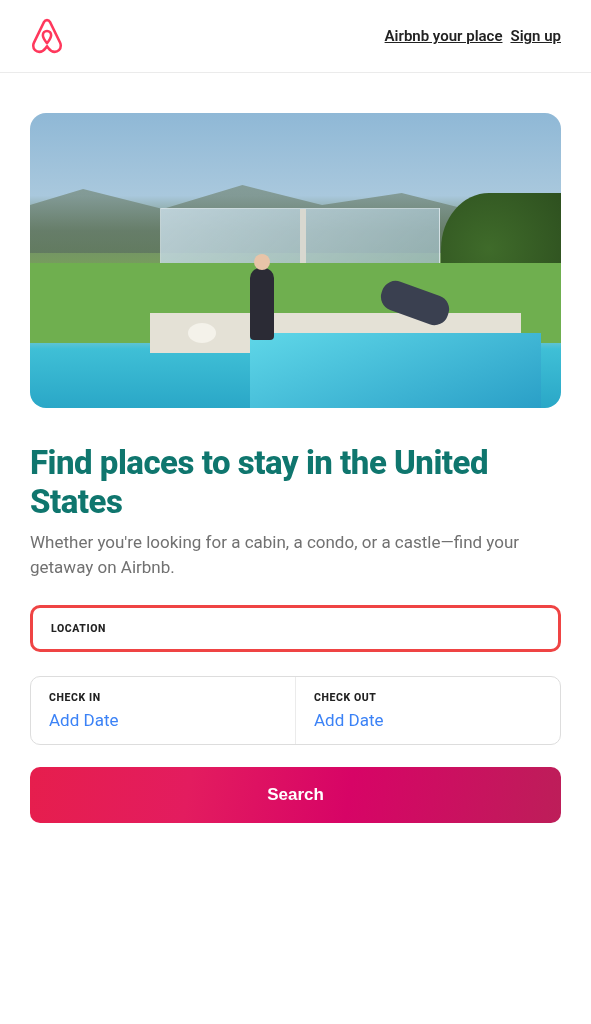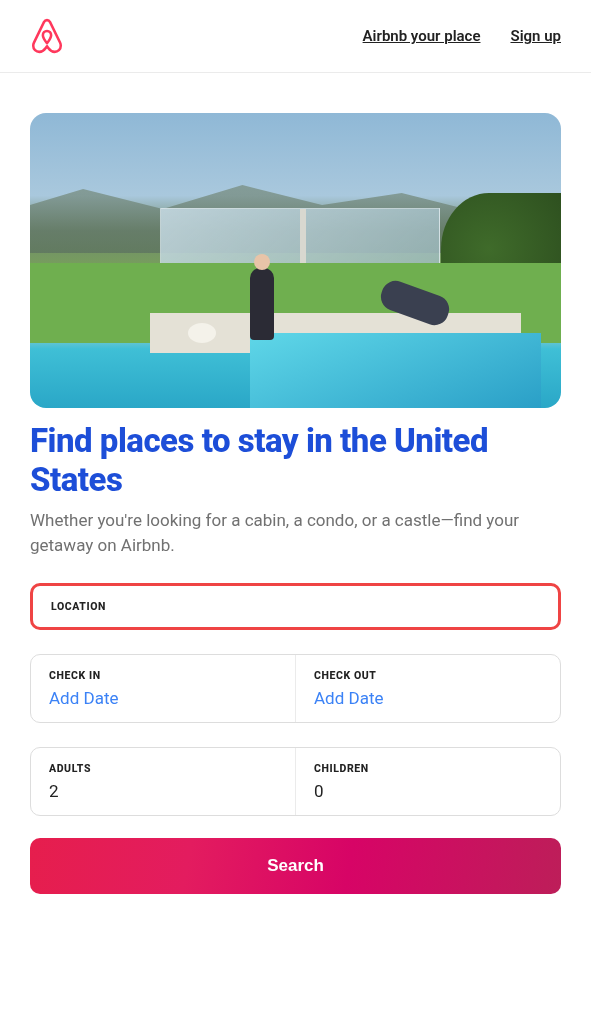--- a/index.html
+++ b/index.html
@@ -11,21 +11,21 @@
   }
   
   .header {
     display: flex;
     align-items: center;
     justify-content: space-between;
     padding: 18px 30px 18px 30px;
     border-bottom: 1px solid #ebebeb;
   }
   .logo svg { display:block; }
-  .header-links { display:flex; gap:30px; align-items:center;text-align:center; }
+  .header-links { display:flex; gap:8px; align-items:center;text-align:center; }
   .header-link {
     font-size: 15px;
     font-weight: 600;
     color: #222;
     text-decoration: underline;
     cursor: pointer;
   }
 
   
   .main { padding: 40px 30px 20px 30px; }
@@ -83,26 +83,26 @@
   .hero .person2 {
     position:absolute; left:350px; top:175px; width:70px; height:30px;
     background:#3a4050; border-radius:14px; transform:rotate(20deg);
   }
   .hero .ball {
     position:absolute; left:158px; top:210px; width:28px; height:20px;
     background:#f4f2ea; border-radius:50%;
   }
 
   .title {
-    margin-top: 14px;
+    margin-top: 36px;
     font-size: 33px;
     line-height: 1.18;
     font-weight: 800;
     letter-spacing: -0.5px;
-    color:#1d4ed8;
+    color:#0f766e;
   }
   .subtitle {
     margin-top: 8px;
     font-size: 17px;
     line-height: 1.45;
     color: #717171;
   }
 
   
   .form { margin-top: 26px; }
@@ -199,28 +199,18 @@
         <div class="field-label">CHECK IN</div>
         <div class="field-value placeholder">Add Date</div>
       </div>
       <div class="half">
         <div class="field-label">CHECK OUT</div>
         <div class="field-value placeholder">Add Date</div>
       </div>
     </div>
 
     
-    <div class="row split">
-      <div class="half">
-        <div class="field-label">ADULTS</div>
-        <div class="field-value">2</div>
-      </div>
-      <div class="half">
-        <div class="field-label">CHILDREN</div>
-        <div class="field-value">0</div>
-      </div>
-    </div>
 
     
     <button class="search-btn">Search</button>
 
   </div>
 </main>
 
 </body></html>

